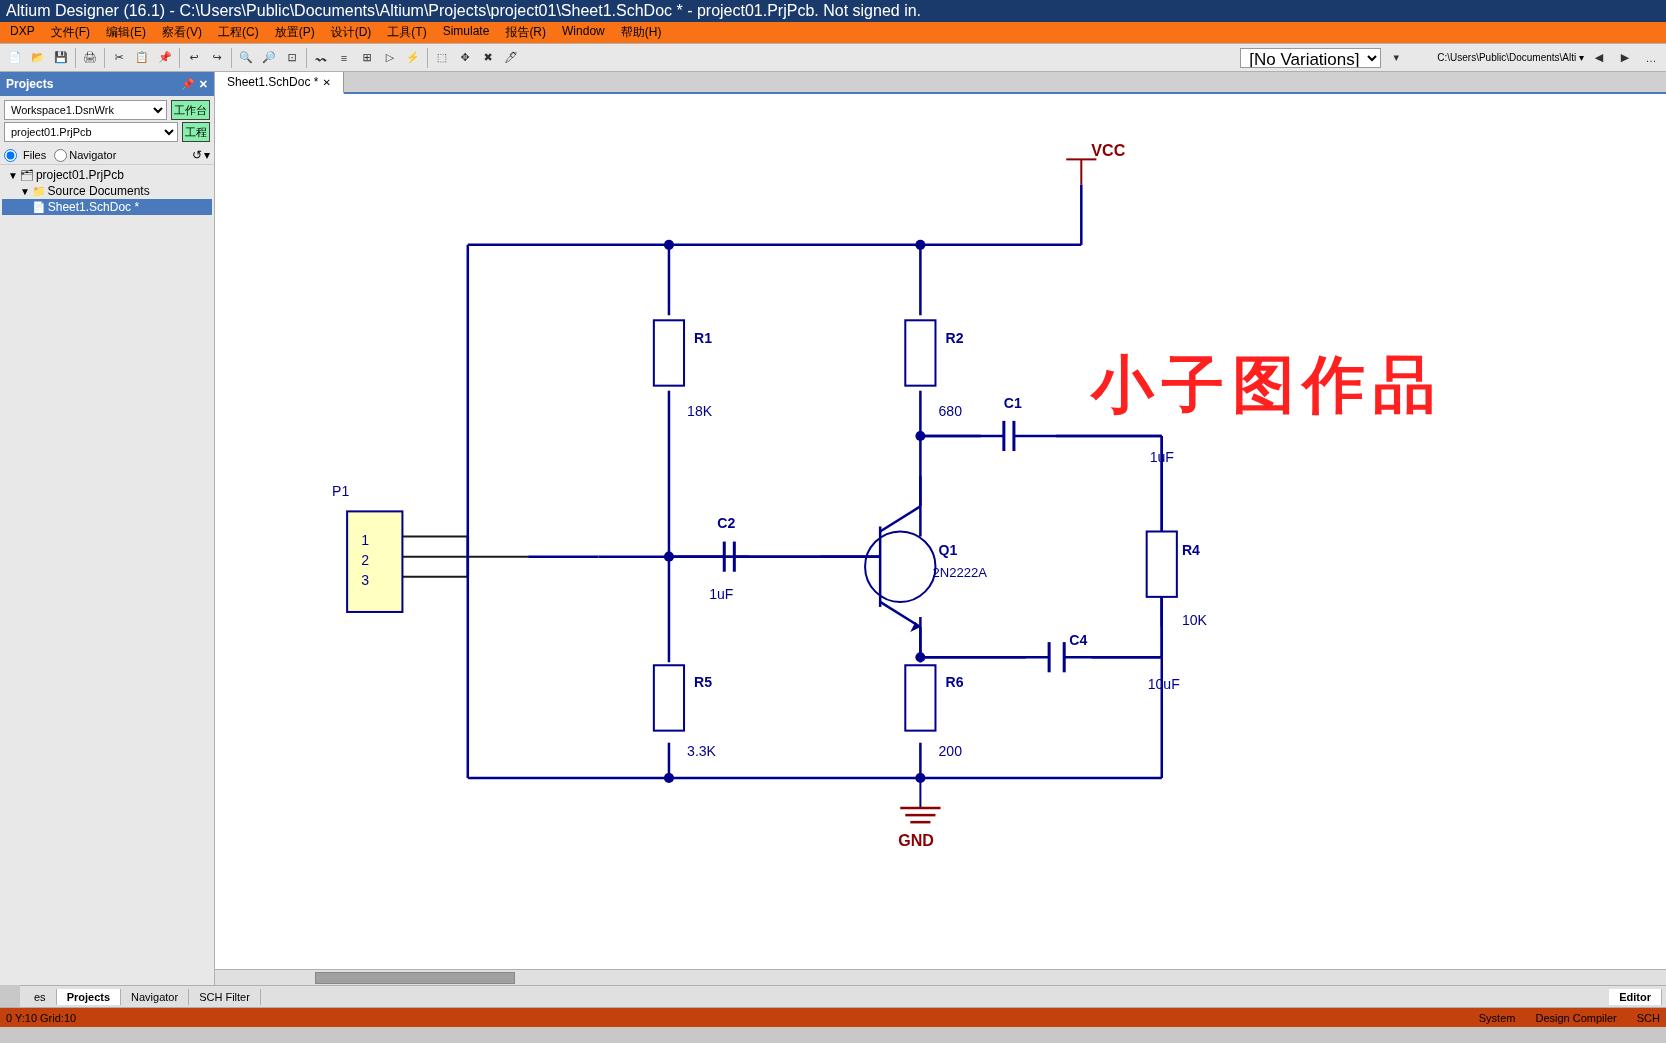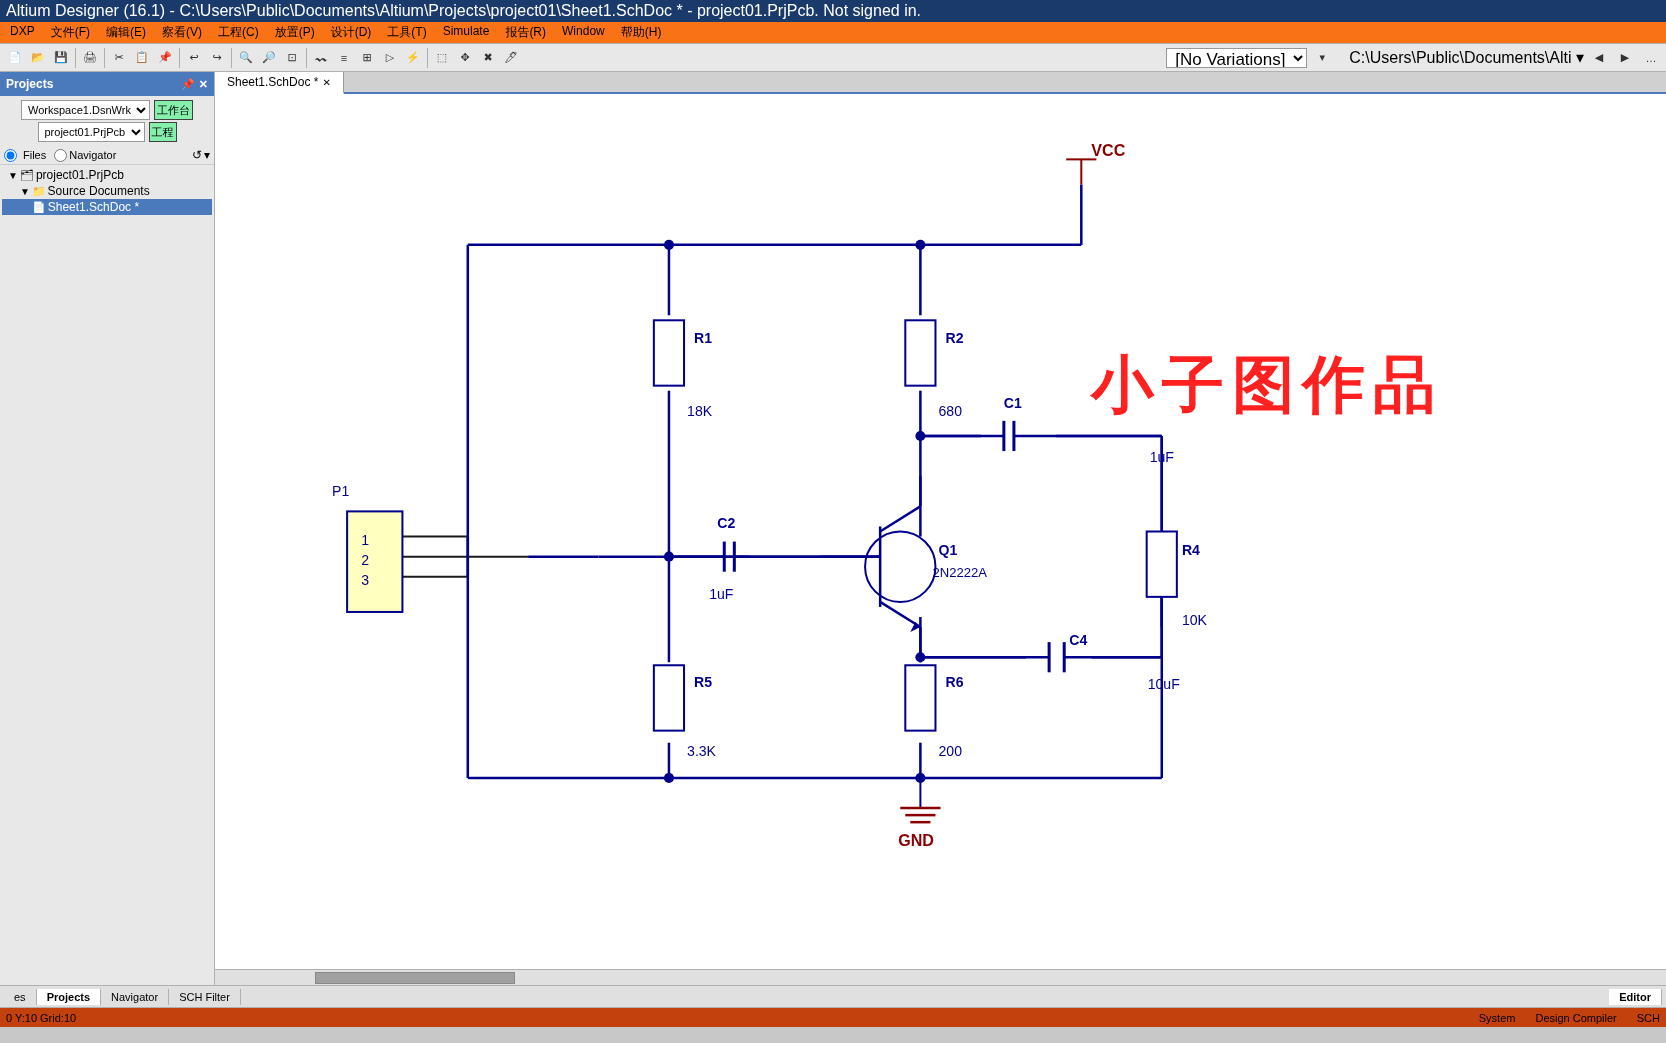--- a/index.html
+++ b/index.html
@@ -45,21 +45,21 @@
       width: 215px; min-width: 215px; background: #e8e8e8; border-right: 1px solid #b0b0b0;
       display: flex; flex-direction: column;
     }
     #sidebar-header {
       height: 24px; background: #4a7abc; color: white; font-size: 12px; font-weight: bold;
       display: flex; align-items: center; padding: 0 6px; justify-content: space-between;
     }
     #sidebar-header-icons { display: flex; gap: 4px; }
     .sb-icon { cursor: pointer; font-size: 11px; }
 
-    #workspace-area { padding: 4px; display: flex; flex-direction: column; gap: 2px; align-items: center; }
+    #workspace-area { padding: 4px; display: flex; flex-direction: column; gap: 2px; }
     .ws-row { display: flex; align-items: center; gap: 4px; }
     .ws-select { 
       flex: 1; height: 20px; font-size: 11px; border: 1px solid #999; background: white; padding: 0 2px;
     }
     .ws-btn {
       height: 20px; padding: 0 2px; font-size: 11px; background: #86efac; 
       border: 1px solid #404040; cursor: pointer;
     }
 
     #file-tabs { display: flex; gap: 2px; padding: 2px 4px; border-bottom: 1px solid #ccc; }
@@ -84,21 +84,21 @@
     .doc-tab.active { background: white; border-bottom: 2px solid white; margin-bottom: -2px; }
 
     
     #schematic-area {
       flex: 1; background: white; position: relative; overflow: hidden;
     }
 
     
     #bottom-tabs {
       height: 22px; background: #e0e0e0; border-top: 1px solid #b0b0b0;
-      display: flex; align-items: center; padding: 0 4px;
+      display: flex; align-items: center; padding: 0 4px; margin-left: 20px;
     }
     .bottom-tab {
       padding: 2px 10px; font-size: 11px; cursor: pointer; border-right: 1px solid #b0b0b0;
     }
     .bottom-tab.active { background: white; font-weight: bold; }
 
     
     #statusbar {
       height: 20px; background: #c2410c; border-top: 1px solid #b0b0b0;
       display: flex; align-items: center; padding: 0 6px; font-size: 11px;
@@ -174,21 +174,21 @@
   <div class="tb-sep"></div>
   <div class="tb-btn">⬚</div>
   <div class="tb-btn">✥</div>
   <div class="tb-btn">✖</div>
   <div class="tb-btn">🖊</div>
   <div class="tb-right">
     <select class="tb-dropdown">
       <option>[No Variations]</option>
     </select>
     <div class="tb-btn">▾</div>
-    <span style="font-size:16px;margin-left:12px;">C:\Users\Public\Documents\Alti ▾</span>
+    <span style="font-size:10px;margin-left:26px;">C:\Users\Public\Documents\Alti ▾</span>
     <div class="tb-btn">◀</div>
     <div class="tb-btn">▶</div>
     <div class="tb-btn">…</div>
   </div>
 </div>
 
 <div id="main-layout" style="height: 913px;">
 
   <div id="sidebar">
     <div id="sidebar-header">

